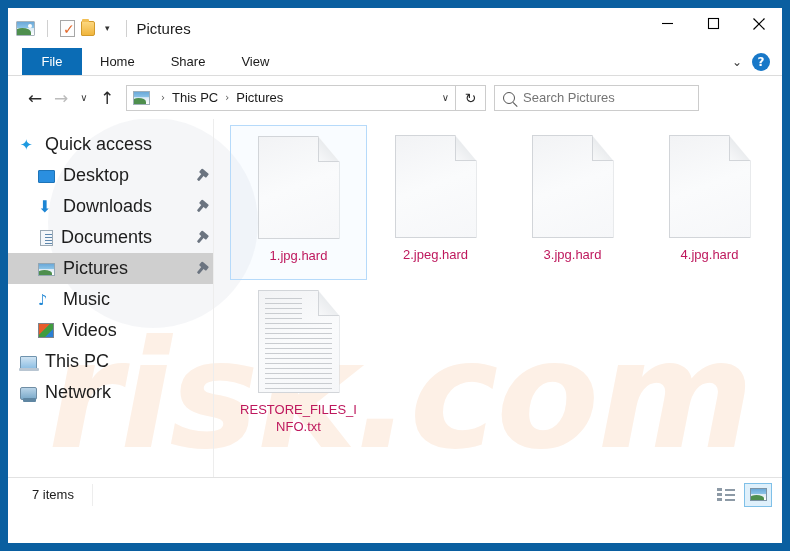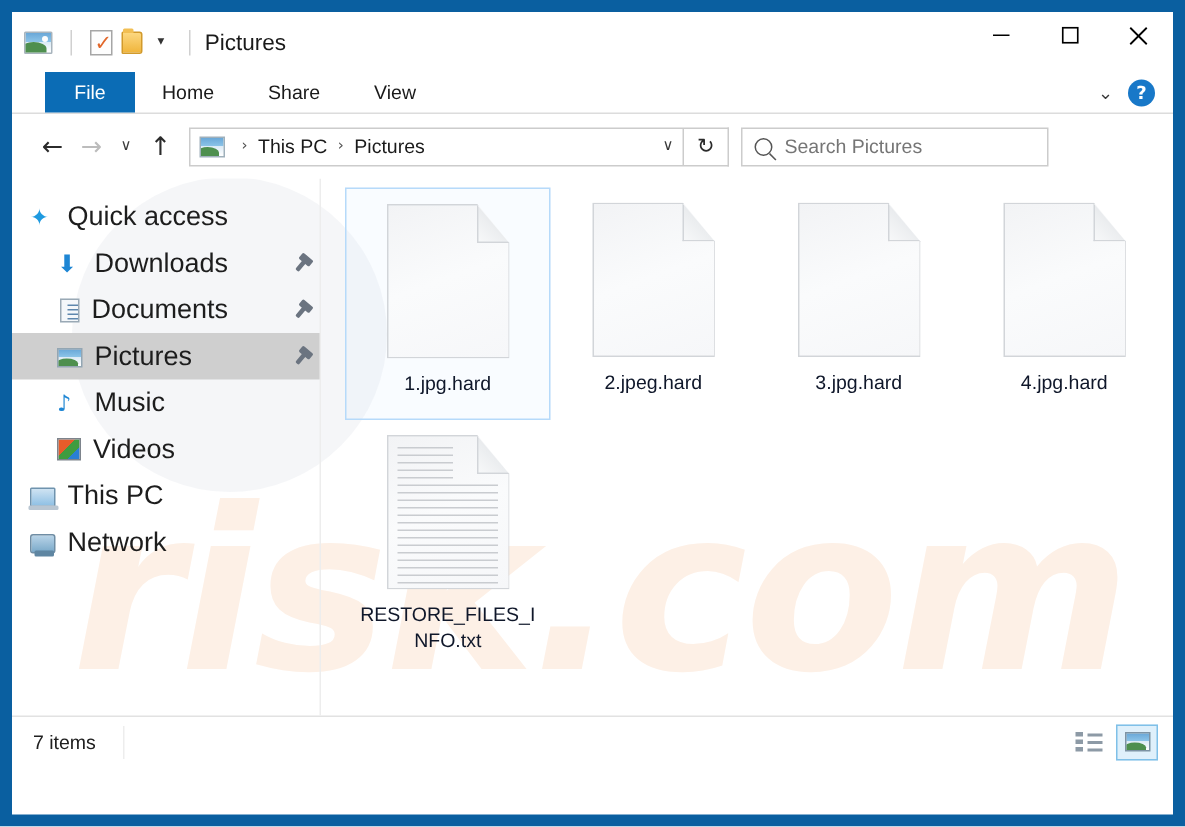--- a/index.html
+++ b/index.html
@@ -153,21 +153,21 @@
   }
   .tab {
     display: flex; align-items: center; justify-content: center;
     font-size: 13px; color: #1a1a1a;
     padding: 0 18px;
     min-width: 64px;
   }
   .tab.file {
     background: #0b6cb5;
     color: #ffffff;
-    margin-left: 22px;
+    margin-left: 14px;
     min-width: 60px;
   }
   #ribbon-right {
     margin-left: auto;
     display: flex; align-items: center; gap: 10px;
     padding-right: 12px;
   }
   .ribbon-chev {
     font-size: 12px; color: #3a3a3a;
     font-family: "DejaVu Sans", sans-serif;
@@ -406,35 +406,35 @@
   }
   .page-lines {
     position: absolute; left: 7px; right: 8px; top: 8px; bottom: 9px;
   }
   .page-lines i {
     display: block; height: 1px; background: #c9ccd0; margin-bottom: 4px;
   }
   .page-lines i:nth-child(-n+5) { width: 56%; }
   .file-label {
     font-size: 13px;
-    color: #0f172a;
+    color: #be185d;
     text-align: center;
     line-height: 17px;
     max-width: 118px;
     word-break: break-all;
   }
 
   
   #statusbar {
     position: relative; z-index: 3;
     height: 34px;
     background: #ffffff;
     border-top: 1px solid #e2e2e2;
     display: flex; align-items: center;
-    padding-left: 14px;
+    padding-left: 24px;
   }
   #status-text { font-size: 13px; color: #202020; }
   #status-divider {
     width: 1px; height: 22px; background: #ededed; margin-left: 18px;
   }
   #viewbtns {
     margin-left: auto;
     display: flex; align-items: center; gap: 4px;
     padding-right: 10px;
   }
@@ -548,20 +548,25 @@
     </div>
 
     <div id="body">
 
       <div id="navpane">
         <div class="nav-item">
           <div class="ni ni-star">✦</div>
           <div class="nav-label">Quick access</div>
         </div>
         <div class="nav-item indent">
+          <div class="ni ni-desktop"></div>
+          <div class="nav-label">Desktop</div>
+          <div class="nav-pin"></div>
+        </div>
+        <div class="nav-item indent">
           <div class="ni ni-down">⬇</div>
           <div class="nav-label">Downloads</div>
           <div class="nav-pin"></div>
         </div>
         <div class="nav-item indent">
           <div class="ni ni-doc"></div>
           <div class="nav-label">Documents</div>
           <div class="nav-pin"></div>
         </div>
         <div class="nav-item indent selected">

